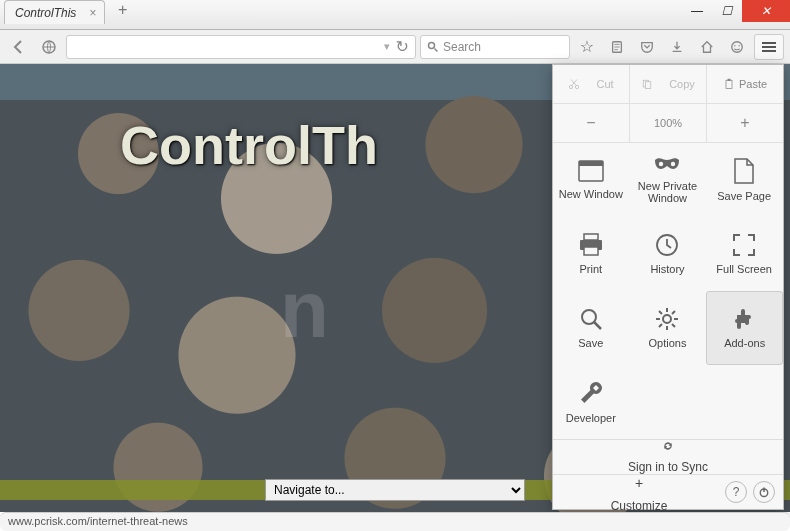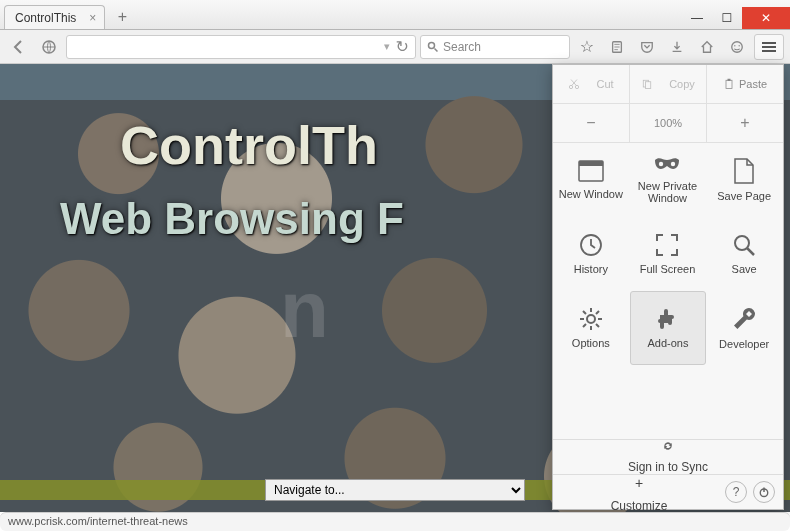--- a/index.html
+++ b/index.html
@@ -1,19 +1,19 @@
 <!DOCTYPE html>
 <html><head>
 <meta charset="utf-8">
 <style>
 * { margin: 0; padding: 0; box-sizing: border-box; font-family: "Segoe UI", Tahoma, sans-serif; }
 body { width: 790px; height: 531px; overflow: hidden; background: #fff; position: relative; }
 
 
-.titlebar { height: 30px; background: linear-gradient(#f8f8f8, #e8e8e8); display: flex; align-items: flex-end; border-bottom: 1px solid #b5b5b5; }
+.titlebar { height: 30px; background: linear-gradient(#f8f8f8, #e8e8e8); display: flex; align-items: flex-start; border-bottom: 1px solid #b5b5b5; font-style: italic; }
 .tab { background: #f5f5f5; border: 1px solid #bcbcbc; border-bottom: none; border-radius: 4px 4px 0 0; padding: 4px 28px 4px 10px; margin-left: 4px; font-size: 12px; color: #333; position: relative; height: 24px; display: flex; align-items: center; }
 .tab .close { position: absolute; right: 8px; color: #888; font-size: 12px; cursor: pointer; }
 .newtab { width: 22px; height: 20px; margin-left: 6px; margin-bottom: 2px; display:flex; align-items:center; justify-content:center; color:#777; font-size:16px; cursor:pointer; }
 .winctrls { margin-left: auto; display: flex; height: 22px; }
 .winbtn { width: 30px; display:flex; align-items:center; justify-content:center; font-size:12px; color:#333; cursor:pointer; }
 .winbtn.close { background:#e04030; color:#fff; width:48px; }
 
 
 .navbar { height: 34px; background: #f0f0f0; border-bottom: 1px solid #ccc; display:flex; align-items:center; padding: 0 6px; gap:4px; }
 .navicon { width:26px; height:26px; border-radius:3px; display:flex; align-items:center; justify-content:center; color:#666; cursor:pointer; }
@@ -138,21 +138,20 @@
       </svg>
     </div>
   <div class="hamburger">
       <div class="hamburger-lines"></div>
     </div>
 </div>
 
 <div class="content">
   <div class="bg"></div>
   <div class="hero1">ControlTh</div>
-  <div class="hero2">Web Browsing F</div>
   <div class="watermark">n</div>
   <div class="navsel-bar">
     <select class="navsel">
       <option>Navigate to...</option>
     </select>
   </div>
 </div>
 
 <div class="menu">
   <div class="menu-row">
@@ -201,20 +200,28 @@
         </svg>
       <span class="lbl" style="white-space:pre-line">New Private
 Window</span>
     </div>
     <div class="menu-item">
       <svg width="22" height="26" viewBox="0 0 22 26">
           <path d="M2 1h12l6 6v18H2z" stroke="#666" stroke-width="1.5" fill="none"></path>
           <path d="M14 1v6h6" stroke="#666" stroke-width="1.5" fill="none"></path>
         </svg>
       <span class="lbl">Save Page</span>
+    </div>
+    <div class="menu-item">
+      <svg width="26" height="24" viewBox="0 0 26 24">
+          <rect x="6" y="1" width="14" height="6" stroke="#666" stroke-width="1.5" fill="none"></rect>
+          <rect x="2" y="7" width="22" height="10" rx="1" fill="#666"></rect>
+          <rect x="6" y="14" width="14" height="8" fill="#f7f7f7" stroke="#666" stroke-width="1.5"></rect>
+        </svg>
+      <span class="lbl">Print</span>
     </div>
     <div class="menu-item">
       <svg width="24" height="24" viewBox="0 0 24 24">
           <circle cx="12" cy="12" r="10" stroke="#666" stroke-width="1.8" fill="none"></circle>
           <path d="M12 6v6l4 3" stroke="#666" stroke-width="1.8" fill="none"></path>
         </svg>
       <span class="lbl">History</span>
     </div>
     <div class="menu-item">
       <svg width="24" height="24" viewBox="0 0 24 24">

